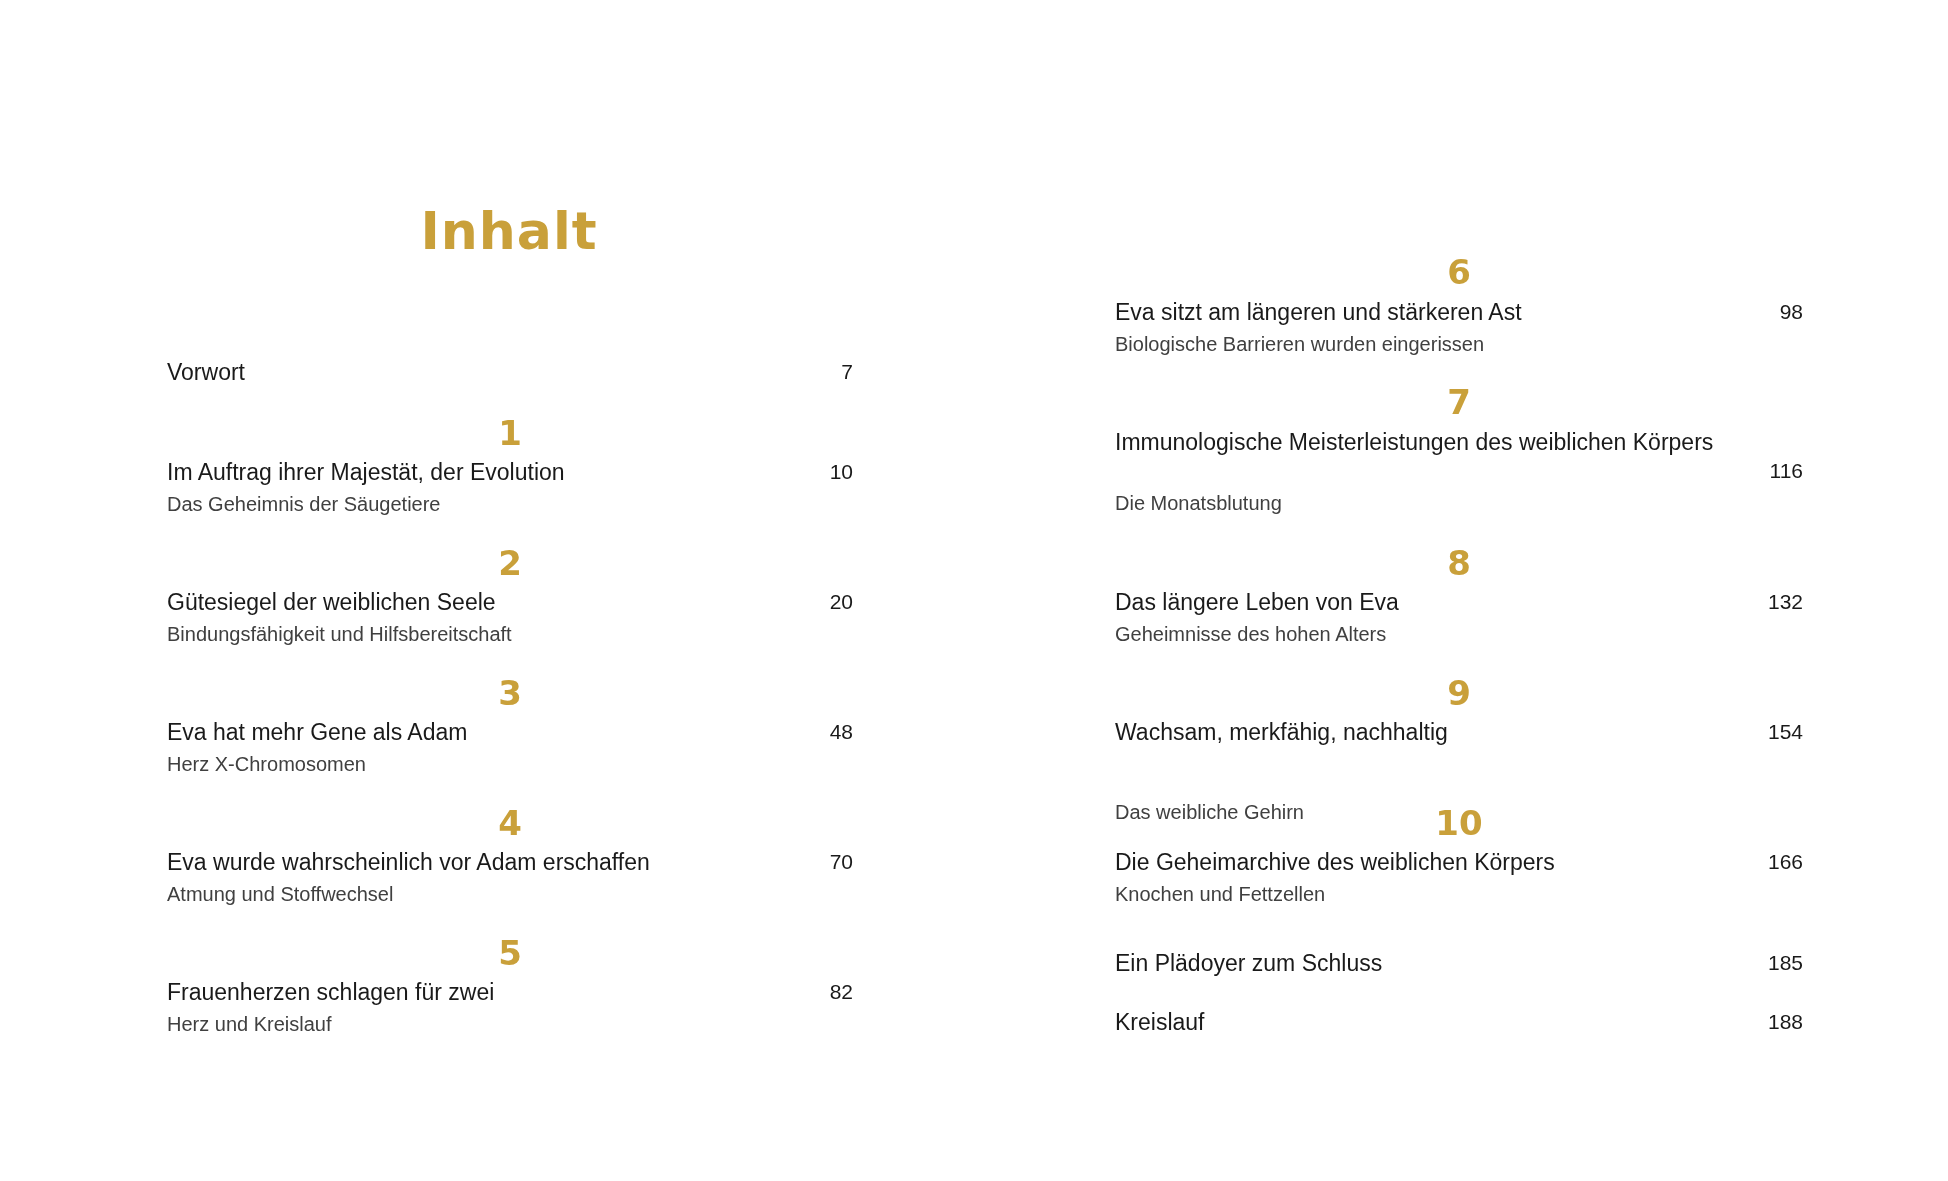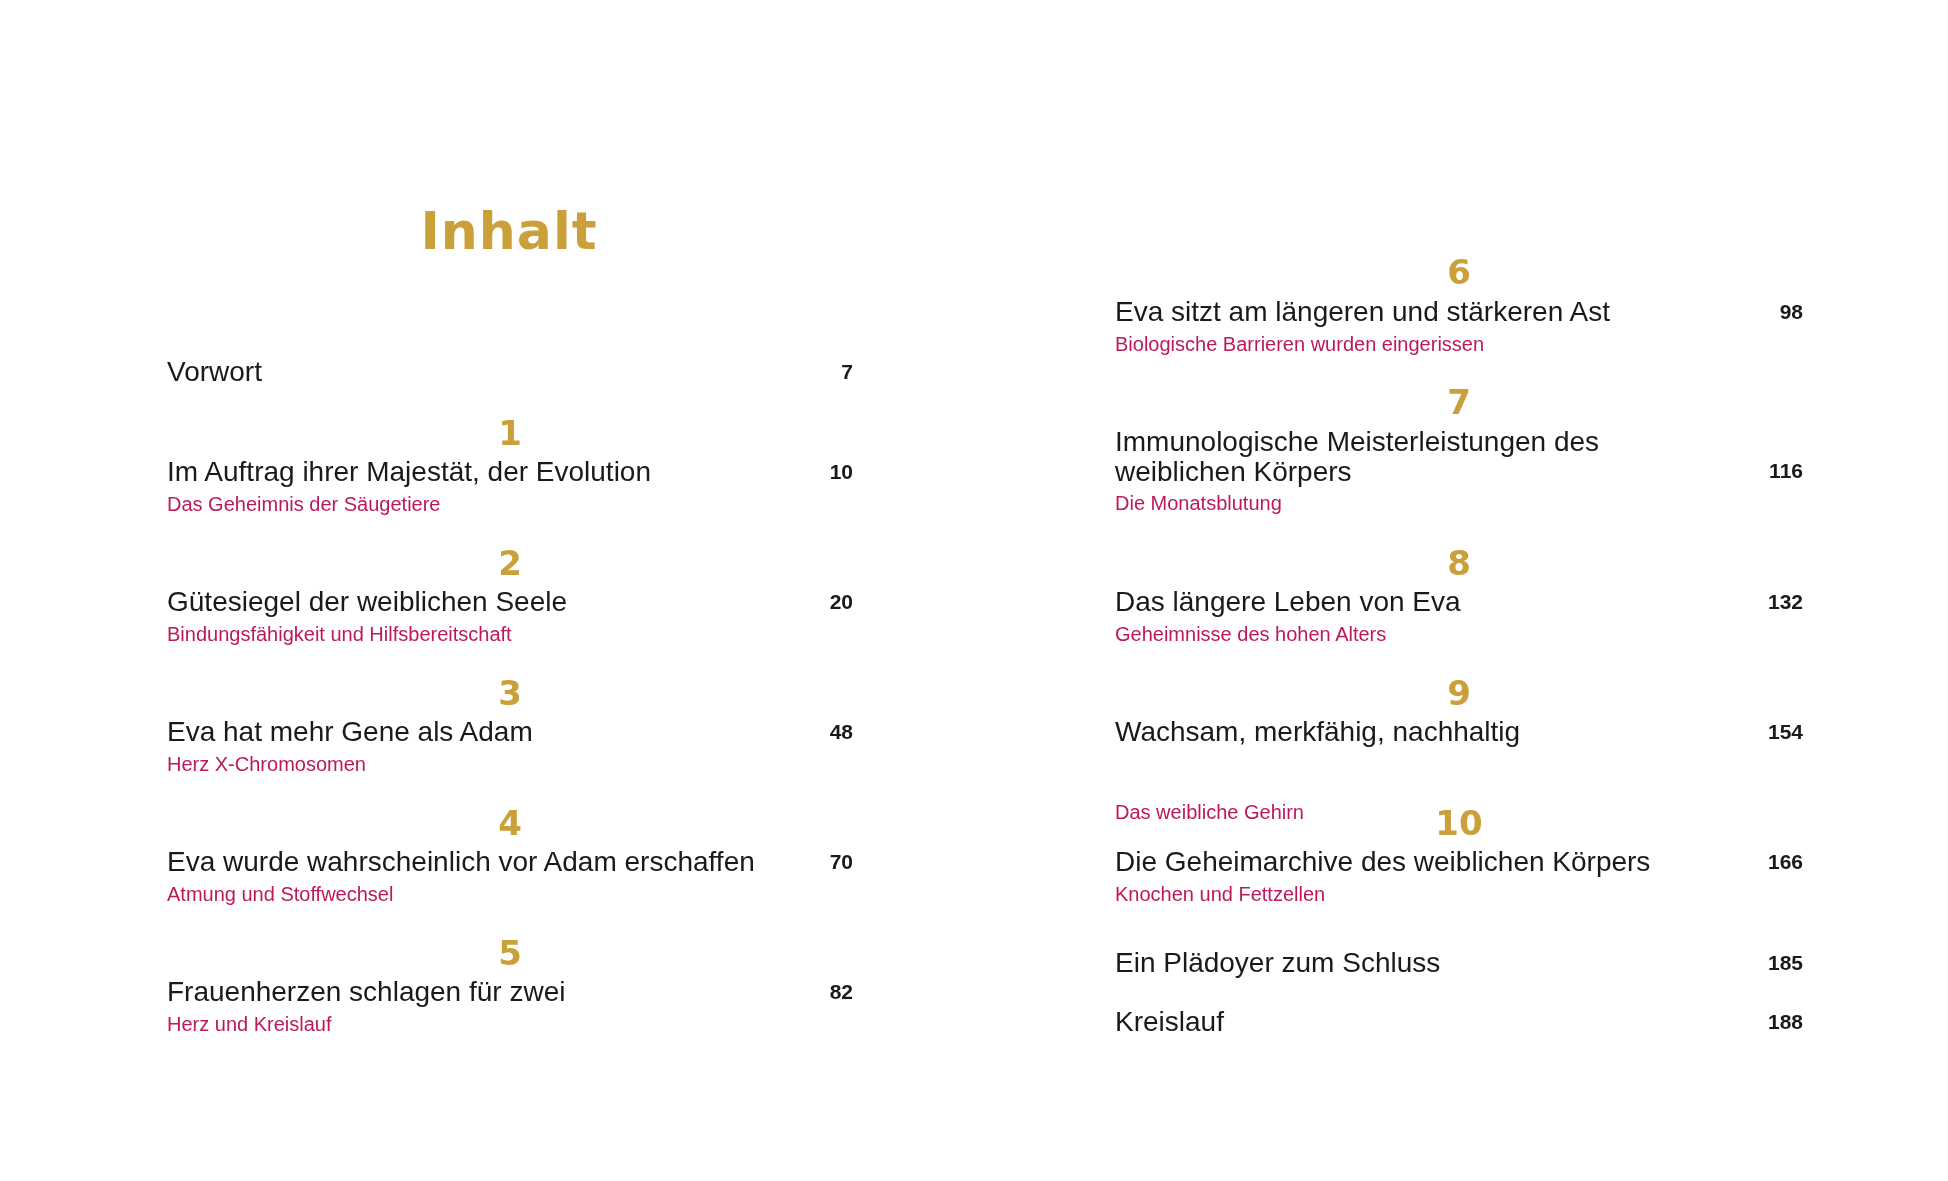--- a/index.html
+++ b/index.html
@@ -6,24 +6,24 @@
   body { width:1948px; height:1181px; position:relative; overflow:hidden;
          font-family:"Liberation Sans", "DejaVu Sans", sans-serif; color:#1a1a1a; }
   .page-title { position:absolute; left:309px; width:400px; top:166px; text-align:center;
          font-family:"DejaVu Sans", sans-serif; font-weight:bold; font-size:52px; color:#C9A03A; letter-spacing:1px; }
   .col { position:absolute; }
   .col-left { left:167px; width:686px; }
   .col-right { left:1115px; width:688px; }
   .entry { position:absolute; left:0; right:0; }
   .chnum { position:absolute; left:0; right:0; text-align:center;
          font-family:"DejaVu Sans", sans-serif; font-weight:bold; font-size:34px; color:#C9A03A; line-height:40px; }
-  .title { position:absolute; left:0; font-size:28px; line-height:28px; color:#1a1a1a; white-space:nowrap; }
+  .title { position:absolute; left:0; font-size:23px; line-height:28px; color:#1a1a1a; white-space:nowrap; }
   .title.wrap { white-space:normal; width:600px; line-height:30px; }
-  .sub { position:absolute; left:0; font-size:20px; line-height:26px; color:#be185d; white-space:nowrap; }
-  .pg { position:absolute; right:0; font-size:21px; font-weight:bold; line-height:28px; color:#1a1a1a; text-align:right; }
+  .sub { position:absolute; left:0; font-size:20px; line-height:26px; color:#404040; white-space:nowrap; }
+  .pg { position:absolute; right:0; font-size:21px; font-weight:normal; line-height:28px; color:#1a1a1a; text-align:right; }
 </style>
 </head>
 <body>
 
 <h1 class="page-title">Inhalt</h1>
 
 <div class="col col-left" style="top:0;height:1006px;">
 
   <div class="entry" style="top:358px;">
     <span class="title">Vorwort</span>

